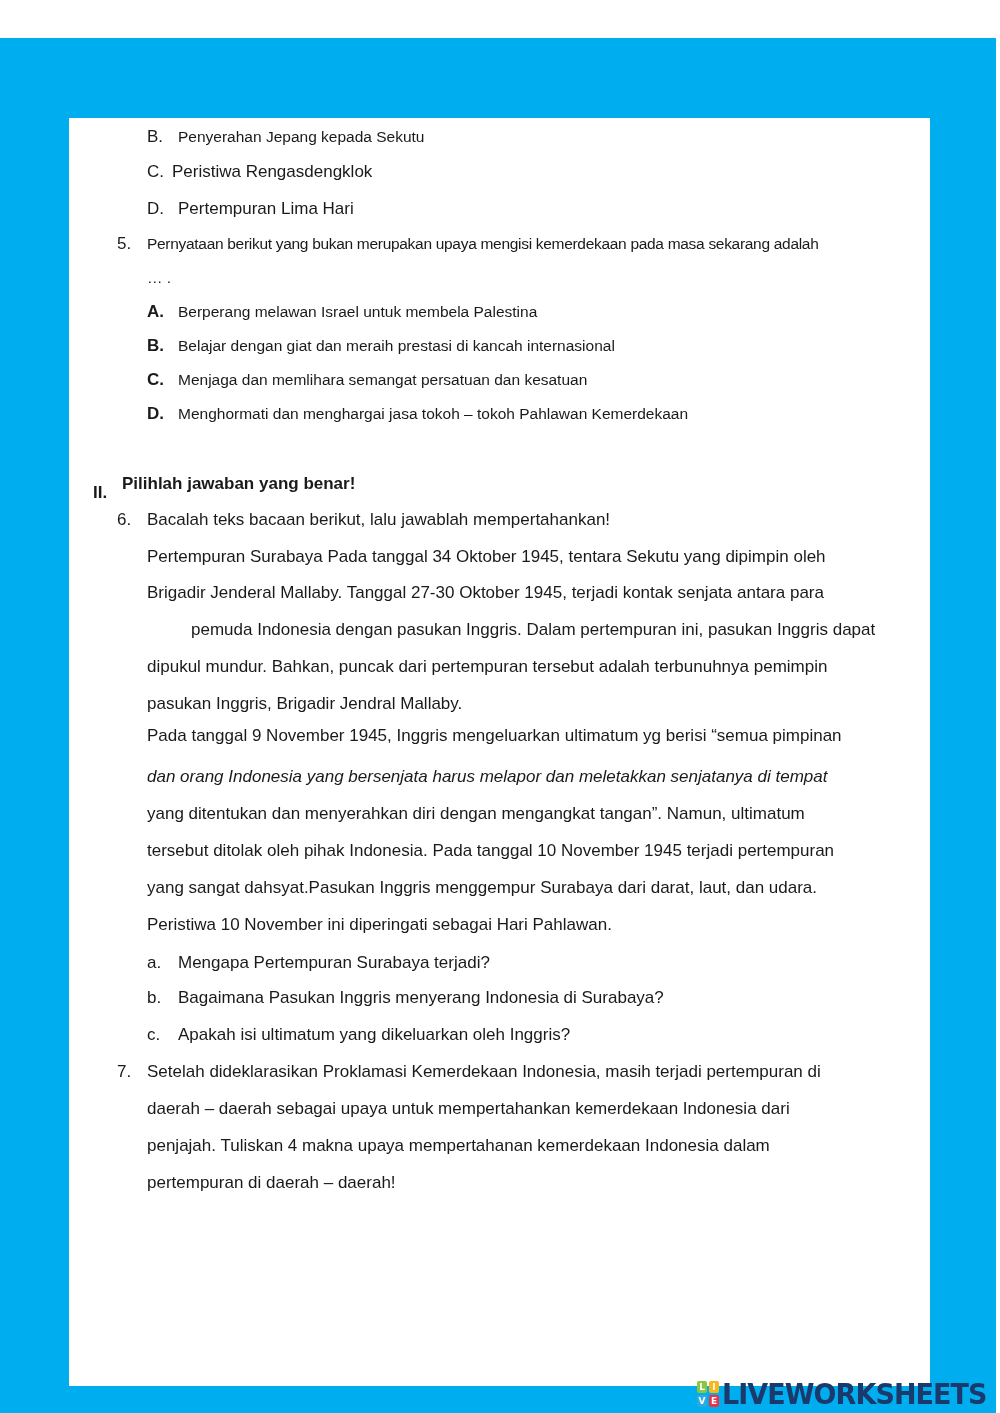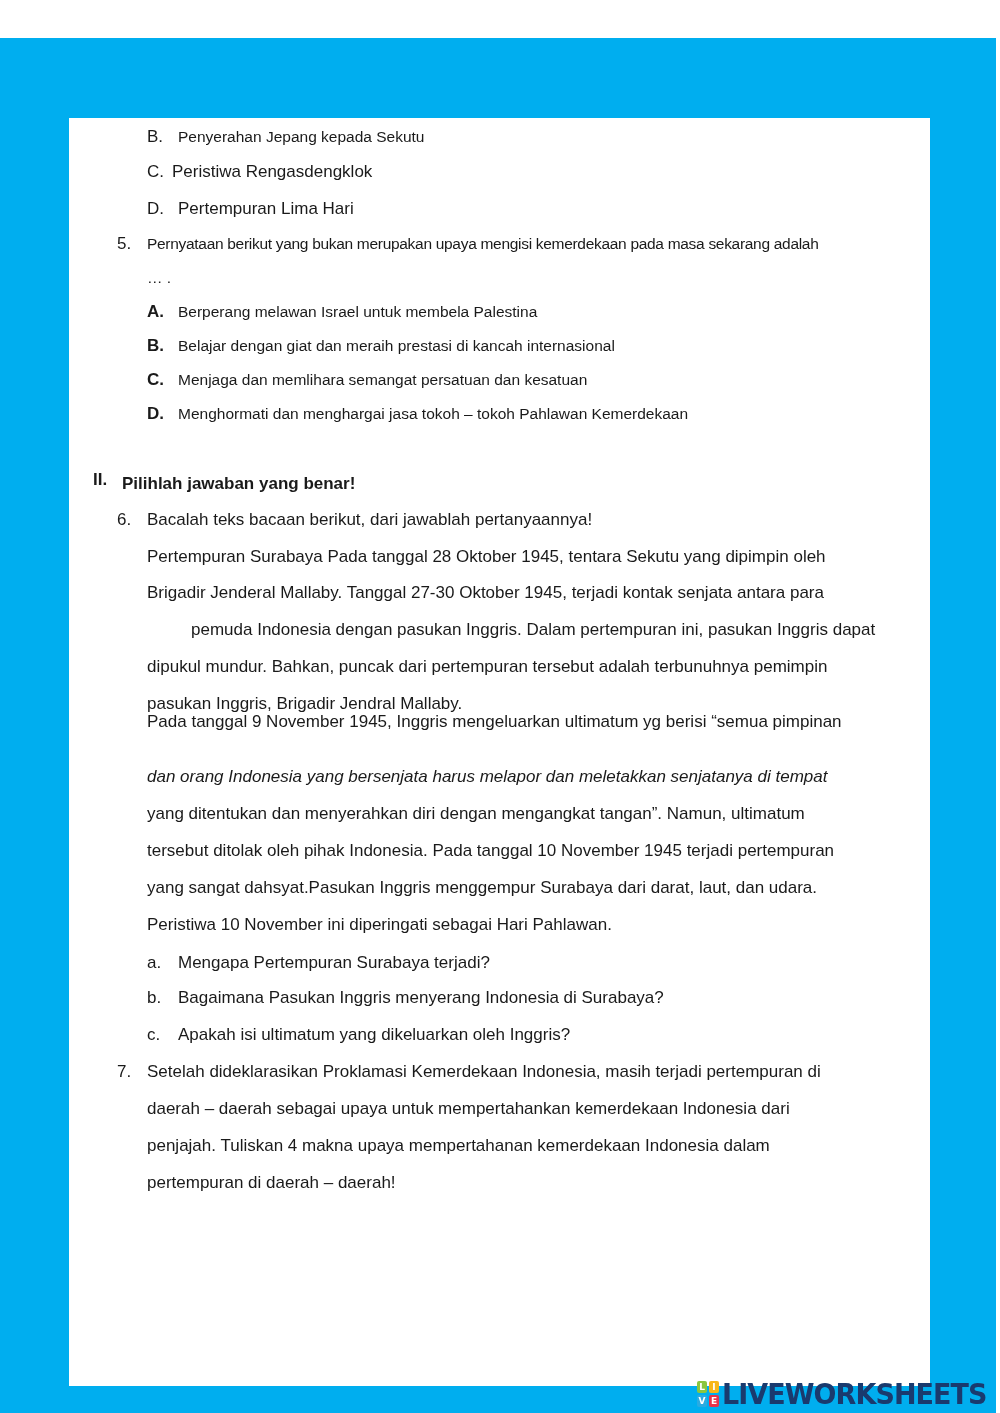--- a/index.html
+++ b/index.html
@@ -65,32 +65,32 @@
 
   <span class="lbl small b" style="left:78px; top:218px;">B.</span>
   <span class="line small" style="left:109px; top:218px;text-align:center;">Belajar dengan giat dan meraih prestasi di kancah internasional</span>
 
   <span class="lbl small b" style="left:78px; top:252px;">C.</span>
   <span class="line small" style="left:109px; top:252px;">Menjaga dan memlihara semangat persatuan dan kesatuan</span>
 
   <span class="lbl small b" style="left:78px; top:286px;">D.</span>
   <span class="line small" style="left:109px; top:286px;">Menghormati dan menghargai jasa tokoh – tokoh Pahlawan Kemerdekaan</span>
 
-  <span class="lbl b" style="left:24px; top:352px;">II.</span>
+  <span class="lbl b" style="left:24px; top:365px;">II.</span>
   <span class="line b" style="left:53px; top:356px;">Pilihlah jawaban yang benar!</span>
 
   <span class="lbl" style="left:48px; top:392px;">6.</span>
-  <span class="line" style="left:78px; top:392px;">Bacalah teks bacaan berikut, dari jawablah pertanyaannya!</span>
+  <span class="line" style="left:78px; top:392px;">Bacalah teks bacaan berikut, lalu jawablah mempertahankan!</span>
 
-  <span class="line" style="left:78px; top:429px;">Pertempuran Surabaya Pada tanggal 28 Oktober 1945, tentara Sekutu yang dipimpin oleh</span>
+  <span class="line" style="left:78px; top:429px;">Pertempuran Surabaya Pada tanggal 34 Oktober 1945, tentara Sekutu yang dipimpin oleh</span>
   <span class="line" style="left:78px; top:465px;">Brigadir Jenderal Mallaby. Tanggal 27-30 Oktober 1945, terjadi kontak senjata antara para</span>
   <span class="line" style="left:78px; top:502px;margin-left:44px;">pemuda Indonesia dengan pasukan Inggris. Dalam pertempuran ini, pasukan Inggris dapat</span>
   <span class="line" style="left:78px; top:539px;">dipukul mundur. Bahkan, puncak dari pertempuran tersebut adalah terbunuhnya pemimpin</span>
   <span class="line" style="left:78px; top:576px;">pasukan Inggris, Brigadir Jendral Mallaby.</span>
-  <span class="line" style="left:78px; top:594px;text-align:center;">Pada tanggal 9 November 1945, Inggris mengeluarkan ultimatum yg berisi “semua pimpinan</span>
+  <span class="line" style="left:78px; top:608px;text-align:center;">Pada tanggal 9 November 1945, Inggris mengeluarkan ultimatum yg berisi “semua pimpinan</span>
   <span class="line" style="left:78px; top:649px;font-style:italic;">dan orang Indonesia yang bersenjata harus melapor dan meletakkan senjatanya di tempat</span>
   <span class="line" style="left:78px; top:686px;">yang ditentukan dan menyerahkan diri dengan mengangkat tangan”. Namun, ultimatum</span>
   <span class="line" style="left:78px; top:723px;">tersebut ditolak oleh pihak Indonesia. Pada tanggal 10 November 1945 terjadi pertempuran</span>
   <span class="line" style="left:78px; top:760px;">yang sangat dahsyat.Pasukan Inggris menggempur Surabaya dari darat, laut, dan udara.</span>
   <span class="line" style="left:78px; top:797px;">Peristiwa 10 November ini diperingati sebagai Hari Pahlawan.</span>
 
   <span class="lbl" style="left:78px; top:835px;">a.</span>
   <span class="line" style="left:109px; top:835px;">Mengapa Pertempuran Surabaya terjadi?</span>
   <span class="lbl" style="left:78px; top:870px;">b.</span>
   <span class="line" style="left:109px; top:870px;text-align:center;">Bagaimana Pasukan Inggris menyerang Indonesia di Surabaya?</span>

